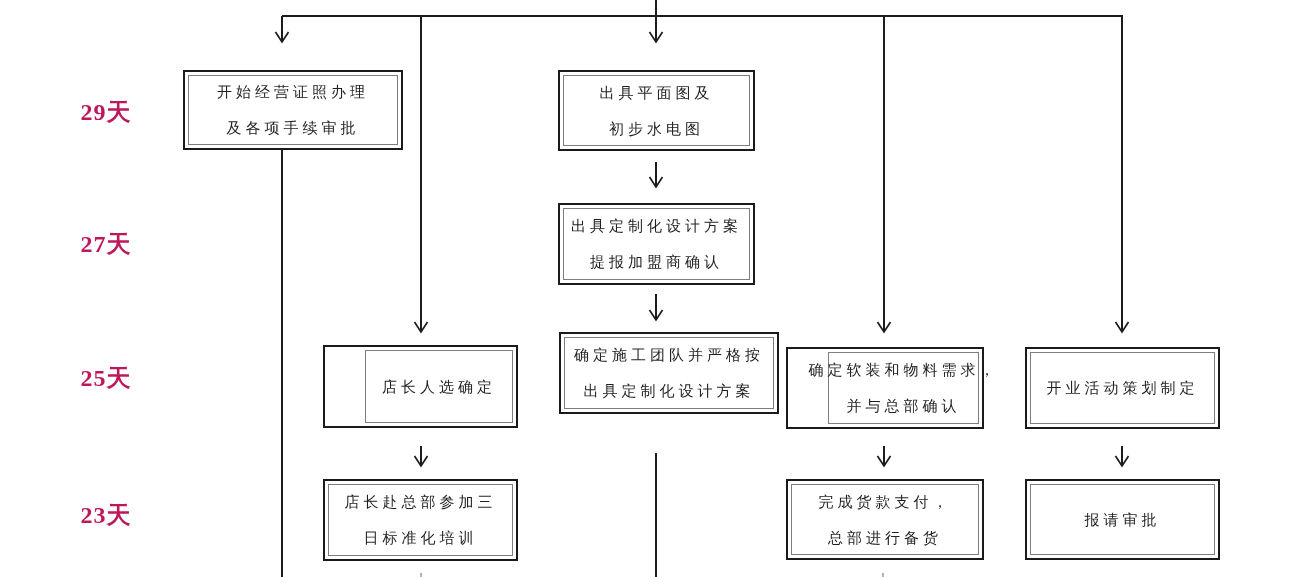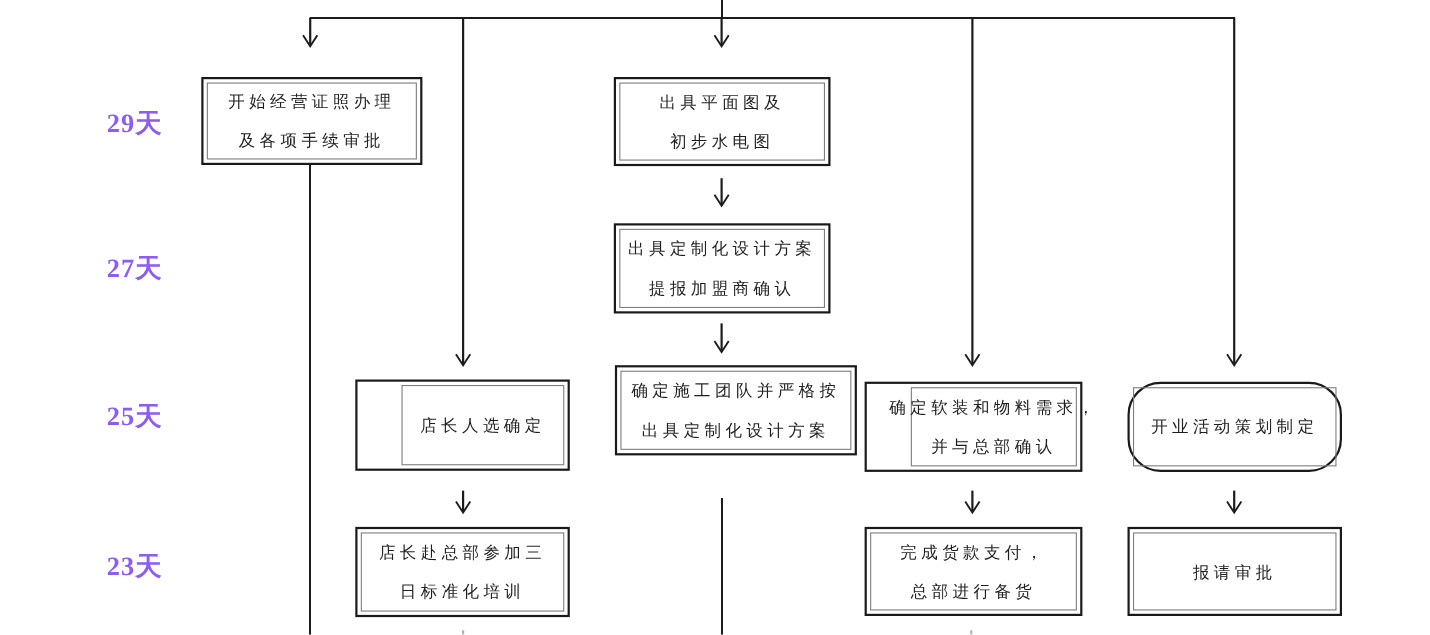--- a/index.html
+++ b/index.html
@@ -17,26 +17,26 @@
   .wires {
     position:absolute; left:0; top:0; width:1300px; height:577px;
     pointer-events:none;
   }
 
   
   .day-label {
     position:absolute;
     left:64px; width:84px;
     transform: translateY(-50%);
-    text-align:right;
+    text-align:center;
     font-family: "Liberation Serif", serif;
     font-weight: bold;
     font-size: 24px;
     letter-spacing: 1px;
-    color: #8b5cf6;
+    color: #be185d;
   }
   .d29 { top:112px; }
   .d27 { top:244px; }
   .d25 { top:378px; }
   .d23 { top:515px; }
 
   
   .node {
     position:absolute;
     background:#ffffff;
@@ -57,27 +57,27 @@
   .node .ln {
     display:block;
     white-space:nowrap;
     text-align:center;
     font-size: 15px;
     letter-spacing: 4px;
     line-height: 36px;
     color:#1f1f1f;
   }
 
-  .n-license      { left:183px;  top:70px;  width:201px; height:80px; }
+  .n-license      { left:183px;  top:70px;  width:220px; height:80px; }
   .n-floorplan    { left:558px;  top:70px;  width:197px; height:81px; }
   .n-design       { left:558px;  top:203px; width:197px; height:82px; }
   .n-manager      { left:323px;  top:345px; width:195px; height:83px;padding-left:40px; }
   .n-construction { left:559px;  top:332px; width:220px; height:82px; }
   .n-softgoods    { left:786px;  top:347px; width:198px; height:82px;padding-left:40px; }
-  .n-opening      { left:1025px; top:347px; width:195px; height:82px;border-radius:30px; }
+  .n-opening      { left:1025px; top:347px; width:195px; height:82px; }
   .n-training     { left:323px;  top:479px; width:195px; height:82px; }
   .n-payment      { left:786px;  top:479px; width:198px; height:81px; }
   .n-approval     { left:1025px; top:479px; width:195px; height:81px; }
 </style>
 </head>
 <body>
 
 <div class="canvas">
 
   <svg class="wires" width="1300" height="577" viewBox="0 0 1300 577" stroke="#1c1c1c" fill="none">

